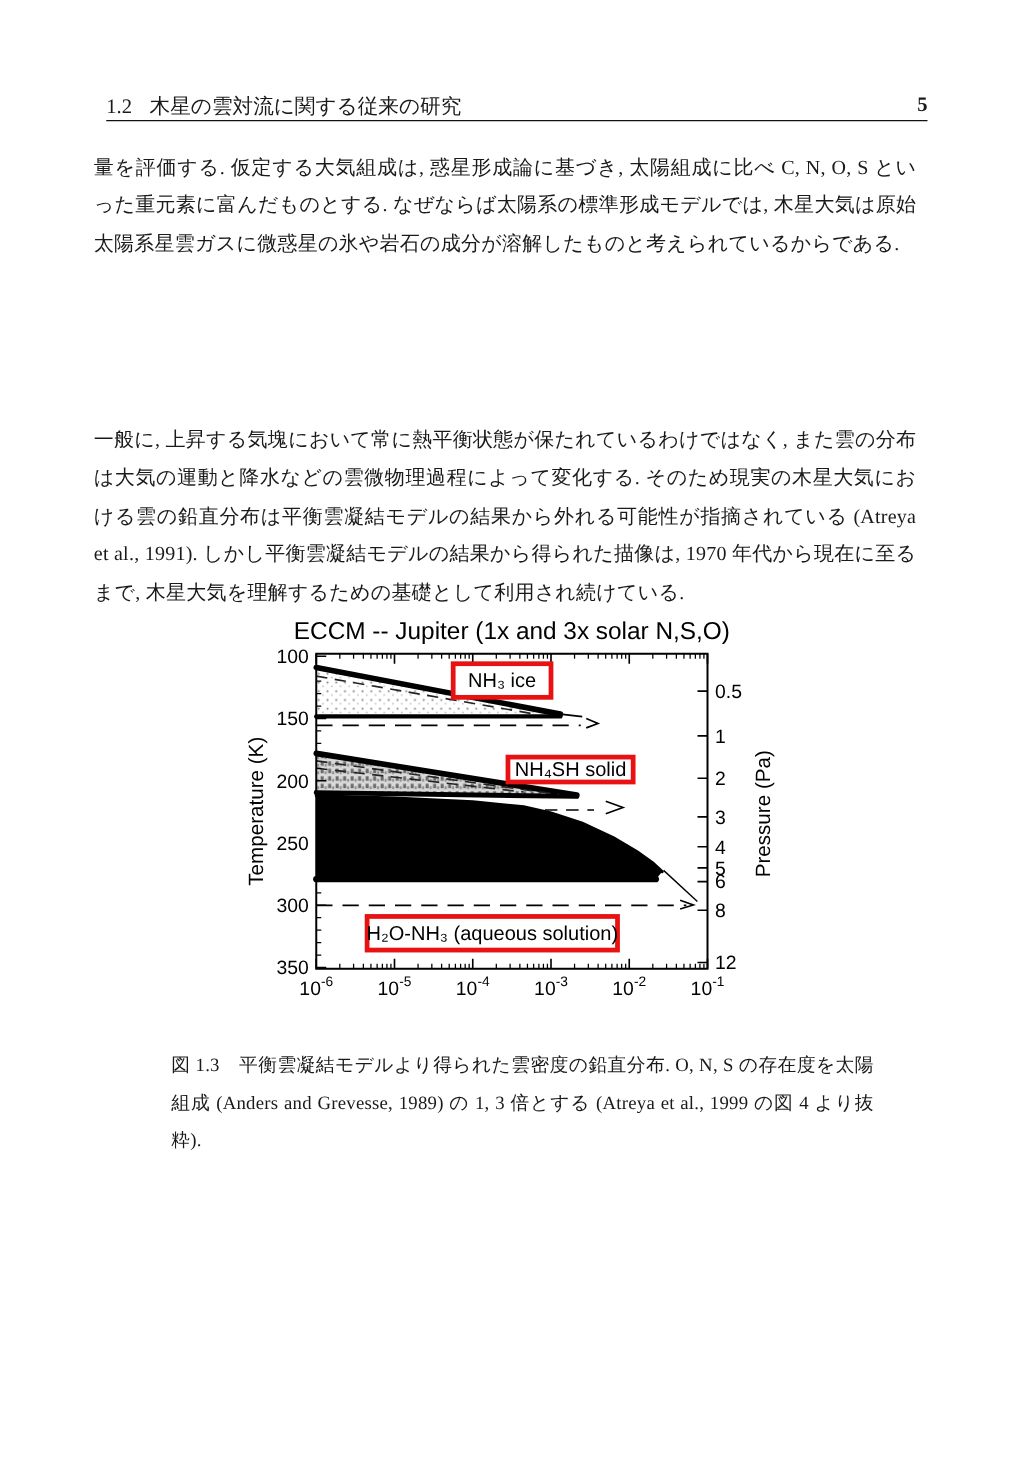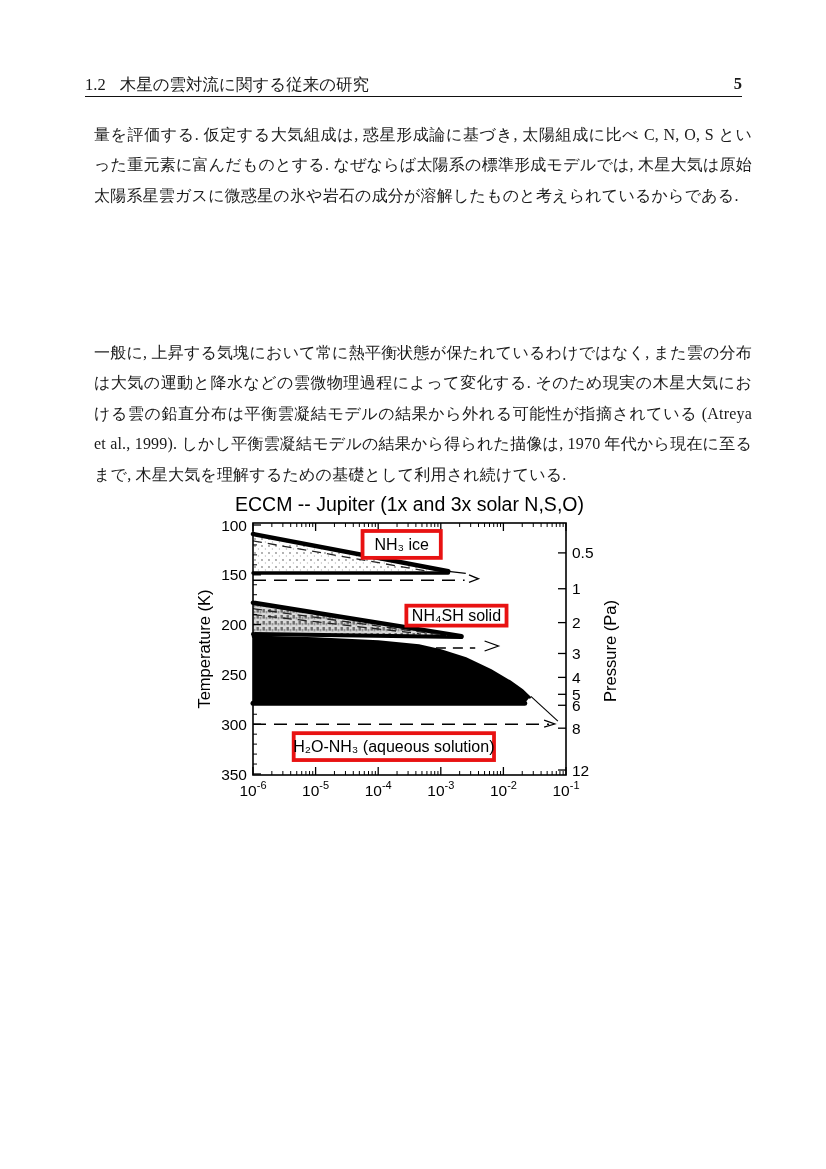--- a/index.html
+++ b/index.html
@@ -15,21 +15,21 @@
     position:absolute;left:85px;top:74px;width:657px;height:22px;
     font-size:16.5px;
   }
   .header .sec{margin-right:14px;}
   .header .pnum{position:absolute;right:0;top:0;font-weight:bold;}
   .hrule{
     position:absolute;left:85px;top:96px;width:657px;height:0;
     border-top:1.4px solid #111;
   }
   p.body{
-    position:absolute;left:94px;width:658px;margin:0;
+    position:absolute;left:75px;width:658px;margin:0;
     font-size:16px;line-height:30.4px;
     text-align:justify;
     letter-spacing:0.2px;
   }
   .p1{top:120px;}
   .p2{top:241px;}
   .p3{top:338px;}
   figure.fig{
     position:absolute;left:190px;top:488px;margin:0;width:446px;height:322px;
   }
@@ -48,21 +48,21 @@
 
 <div class="page">
 
   <div class="header">
     <span class="sec">1.2</span><span class="htitle">木星の雲対流に関する従来の研究</span>
     <span class="pnum">5</span>
   </div>
   <div class="hrule"></div>
 
   <p class="body p1">量を評価する. 仮定する大気組成は, 惑星形成論に基づき, 太陽組成に比べ C, N, O, S といった重元素に富んだものとする. なぜならば太陽系の標準形成モデルでは, 木星大気は原始太陽系星雲ガスに微惑星の氷や岩石の成分が溶解したものと考えられているからである.</p>
-  <p class="body p3">一般に, 上昇する気塊において常に熱平衡状態が保たれているわけではなく, また雲の分布は大気の運動と降水などの雲微物理過程によって変化する. そのため現実の木星大気における雲の鉛直分布は平衡雲凝結モデルの結果から外れる可能性が指摘されている (Atreya et al., 1999). しかし平衡雲凝結モデルの結果から得られた描像は, 1970 年代から現在に至るまで, 木星大気を理解するための基礎として利用され続けている.</p>
+  <p class="body p3">一般に, 上昇する気塊において常に熱平衡状態が保たれているわけではなく, また雲の分布は大気の運動と降水などの雲微物理過程によって変化する. そのため現実の木星大気における雲の鉛直分布は平衡雲凝結モデルの結果から外れる可能性が指摘されている (Atreya et al., 1991). しかし平衡雲凝結モデルの結果から得られた描像は, 1970 年代から現在に至るまで, 木星大気を理解するための基礎として利用され続けている.</p>
 
   <figure class="fig">
     <svg id="chart-svg" width="446" height="322" viewBox="0 0 446 322" xmlns="http://www.w3.org/2000/svg">
         <defs>
           <pattern id="pat-stipple-light" width="7" height="7" patternUnits="userSpaceOnUse">
             <rect width="7" height="7" fill="#ffffff"></rect>
             <circle cx="2" cy="2" r="0.9" fill="#8f8f8f"></circle>
             <circle cx="5.4" cy="5" r="0.65" fill="#b8b8b8"></circle>
           </pattern>
           <pattern id="pat-stipple-gray" width="6" height="6" patternUnits="userSpaceOnUse">
@@ -265,14 +265,15 @@
           <rect x="216.37" y="117.676" width="100.15999999999997" height="19.92" fill="#ffffff" stroke="#e81212" stroke-width="3.8"></rect>
           <text x="266.45" y="133.136" font-size="16" text-anchor="middle">NH₄SH solid</text>
         </g>
         <g>
           <rect x="103.69000000000003" y="245.164" width="200.31999999999996" height="26.892000000000053" fill="#ffffff" stroke="#e81212" stroke-width="3.8"></rect>
           <text x="203.85000000000002" y="264.11" font-size="16" text-anchor="middle">H₂O-NH₃ (aqueous solution)</text>
         </g>
       </svg>
   </figure>
 
+  <div class="caption">図 1.3　平衡雲凝結モデルより得られた雲密度の鉛直分布. O, N, S の存在度を太陽組成 (Anders and Grevesse, 1989) の 1, 3 倍とする (Atreya et al., 1999 の図 4 より抜粋).</div>
 
 </div>
 
 </body></html>

